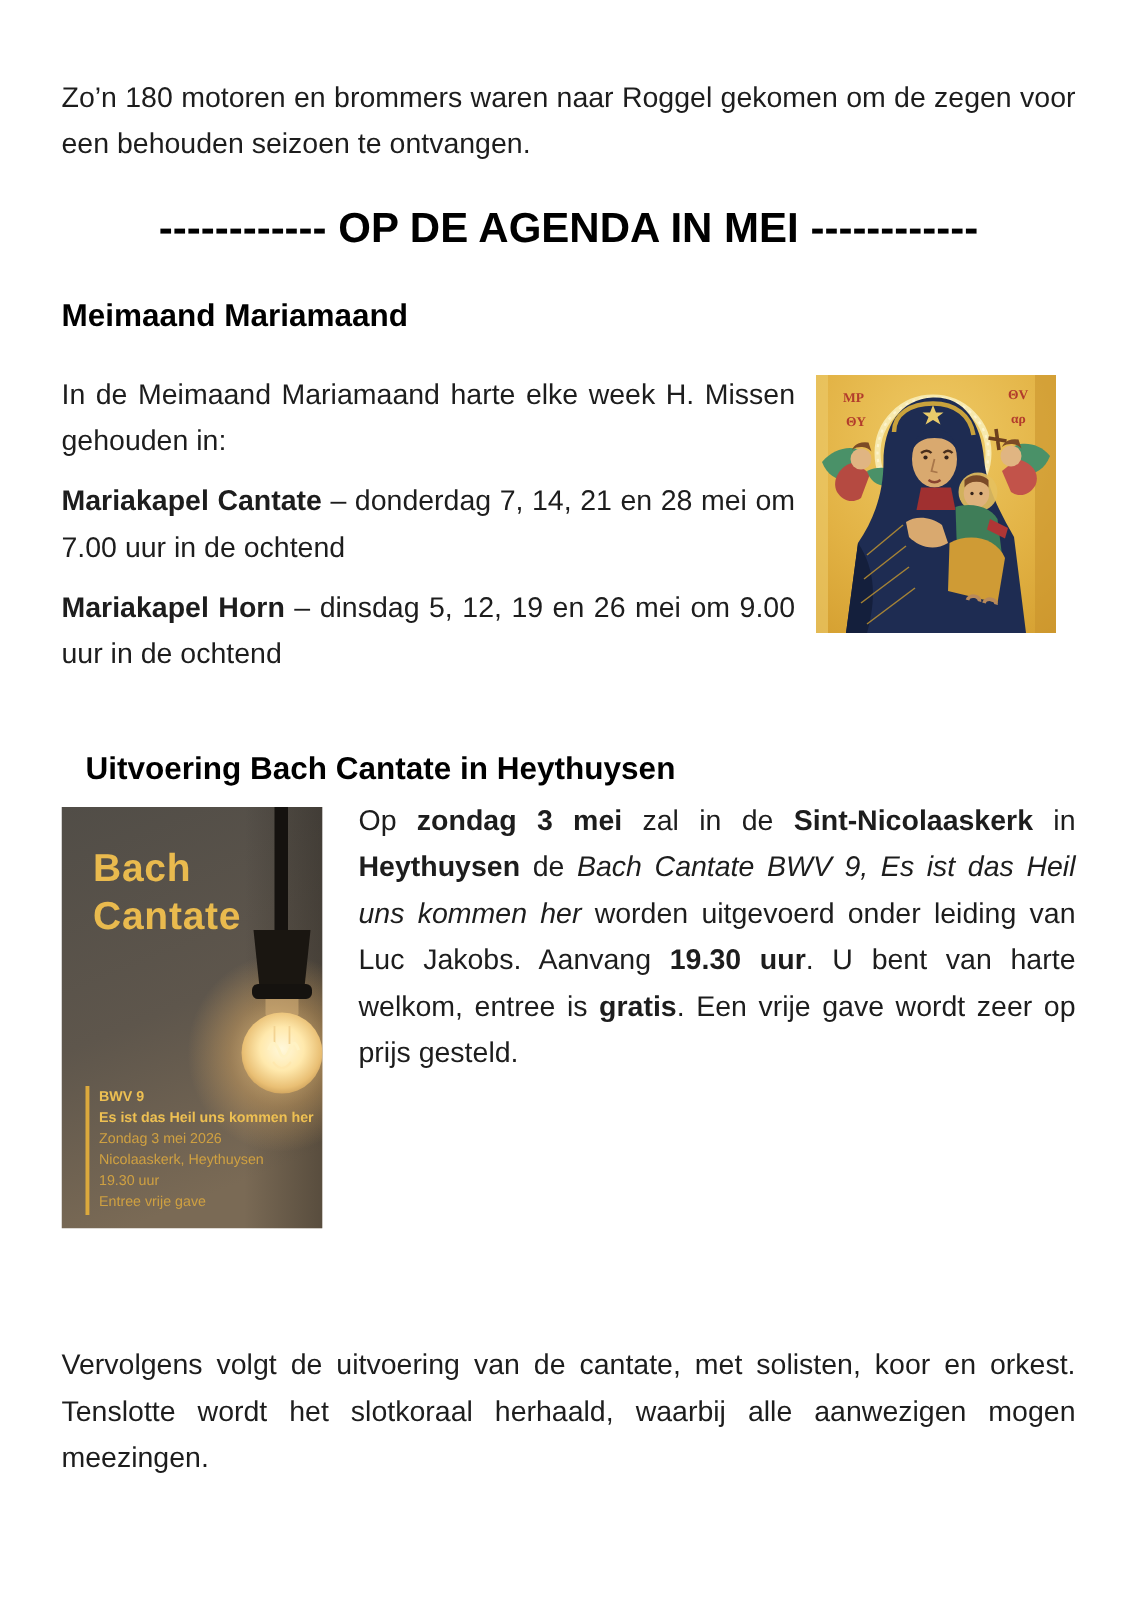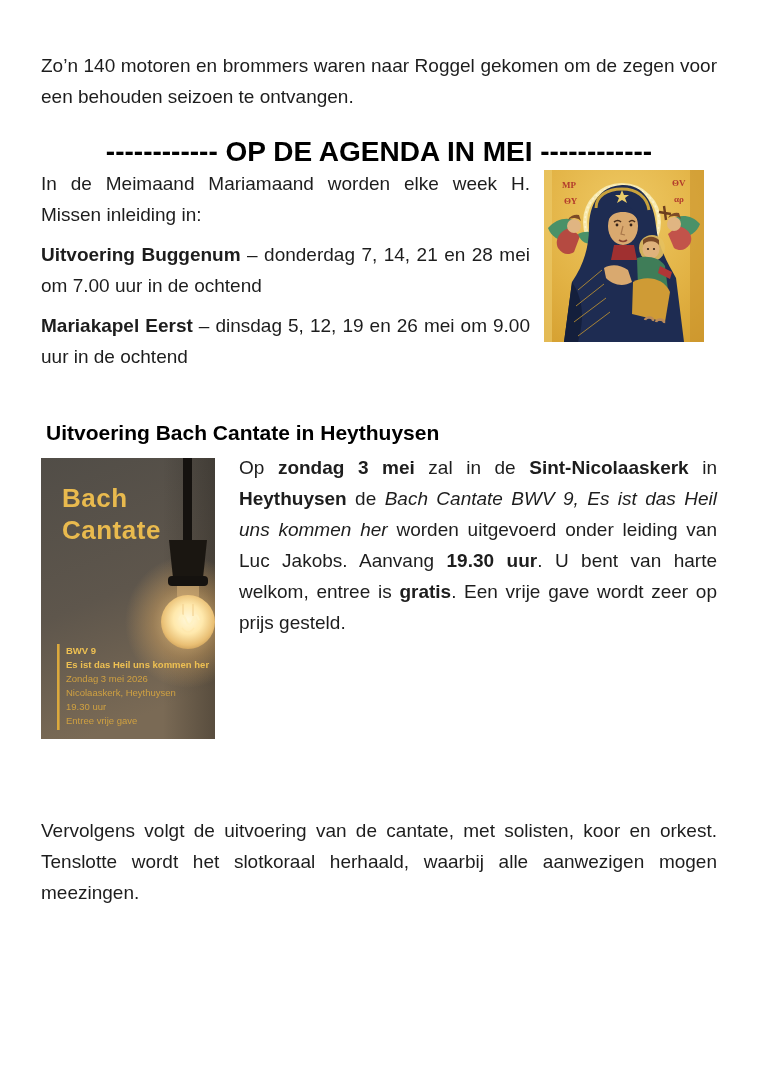--- a/index.html
+++ b/index.html
@@ -8,21 +8,21 @@
     font-family:"Liberation Sans",sans-serif;
     font-size:19px;color:#1d1d1d;
   }
   .page{padding:50px 41px 0 41px;}
   p{margin:0 0 9px 0;line-height:31px;text-align:justify;}
   .agenda-heading{
     text-align:center;font-weight:bold;font-size:28px;color:#000;
     margin:24px 0 0 0;line-height:32px;
   }
   h3{font-size:21px;color:#000;margin:29px 0 24px 0;line-height:27px;font-weight:bold;}
-  h3.bach-title{margin:38px 0 6px 5px;}
+  h3.bach-title{margin:38px 0 6px 16px;}
   .b{font-weight:bold;}
   .i{font-style:italic;}
   .maria-wrap::after,.bach-wrap::after{content:"";display:block;clear:both;}
   .maria-figure{
     float:right;width:188px;height:172px;
     margin:2px -15px 8px 14px;
   }
   .poster{
     float:left;width:174px;height:347px;
     margin:6px 24px 10px 0;
@@ -31,24 +31,25 @@
   svg{display:block;}
   .poster-title{font-family:"Liberation Sans",sans-serif;font-weight:bold;font-size:26px;fill:#e9ba4e;letter-spacing:0.5px;}
   .pl{font-family:"Liberation Sans",sans-serif;font-size:9.5px;fill:#cfa041;}
   .pb{font-weight:bold;fill:#eec052;font-size:9.5px;}
 </style>
 </head>
 <body>
 
 <div class="page">
 
-  <p>Zo’n 140 motoren en brommers waren naar Roggel gekomen om de zegen voor een behouden seizoen te ontvangen.</p>
+  <p>Zo’n 180 motoren en brommers waren naar Roggel gekomen om de zegen voor een behouden seizoen te ontvangen.</p>
 
   <div class="agenda-heading">------------ OP DE AGENDA IN MEI ------------</div>
 
+  <h3>Meimaand Mariamaand</h3>
 
   <div class="maria-wrap">
     <div class="maria-figure">
       <svg viewBox="0 0 160 172" width="160" height="172">
         <defs>
           <radialGradient id="goldgrad" cx="0.5" cy="0.25" r="0.9">
             <stop offset="0" stop-color="#efca65"></stop>
             <stop offset="0.6" stop-color="#e2b244"></stop>
             <stop offset="1" stop-color="#d5a031"></stop>
           </radialGradient>
@@ -112,23 +113,23 @@
           <circle cx="104" cy="79" r="1.1" fill="#35231a"></circle>
           <circle cx="110" cy="79" r="1.1" fill="#35231a"></circle>
           <path d="M93,88 C102,85 116,87 121,96 L124,120 L94,118 Z" fill="#3f7d58"></path>
           <path d="M116,96 L128,102 L126,109 L114,103 Z" fill="#b03636"></path>
           <path d="M89,112 C102,105 120,108 126,122 L121,152 L88,144 Z" fill="#cf9b35"></path>
           <path d="M101,150 a4,3 0 0 1 8,1 M112,152 a4,3 0 0 1 8,1" stroke="#b98a5a" stroke-width="2.5" fill="none"></path>
         </g>
       </svg>
     </div>
 
-    <p>In de Meimaand Mariamaand worden elke week H. Missen inleiding in:</p>
-    <p><span class="b">Uitvoering Buggenum</span><span> – donderdag 7, 14, 21 en 28 mei om 7.00 uur in de ochtend</span></p>
-    <p><span class="b">Mariakapel Eerst</span><span> – dinsdag 5, 12, 19 en 26 mei om 9.00 uur in de ochtend</span></p>
+    <p>In de Meimaand Mariamaand harte elke week H. Missen gehouden in:</p>
+    <p><span class="b">Mariakapel Cantate</span><span> – donderdag 7, 14, 21 en 28 mei om 7.00 uur in de ochtend</span></p>
+    <p><span class="b">Mariakapel Horn</span><span> – dinsdag 5, 12, 19 en 26 mei om 9.00 uur in de ochtend</span></p>
   </div>
 
   <h3 class="bach-title">Uitvoering Bach Cantate in Heythuysen</h3>
 
   <div class="bach-wrap">
     <div class="poster">
       <svg viewBox="0 0 174 281" width="174" height="281">
         <defs>
           <linearGradient id="pbg" x1="0" y1="0" x2="0.25" y2="1">
             <stop offset="0" stop-color="#514d47"></stop>

